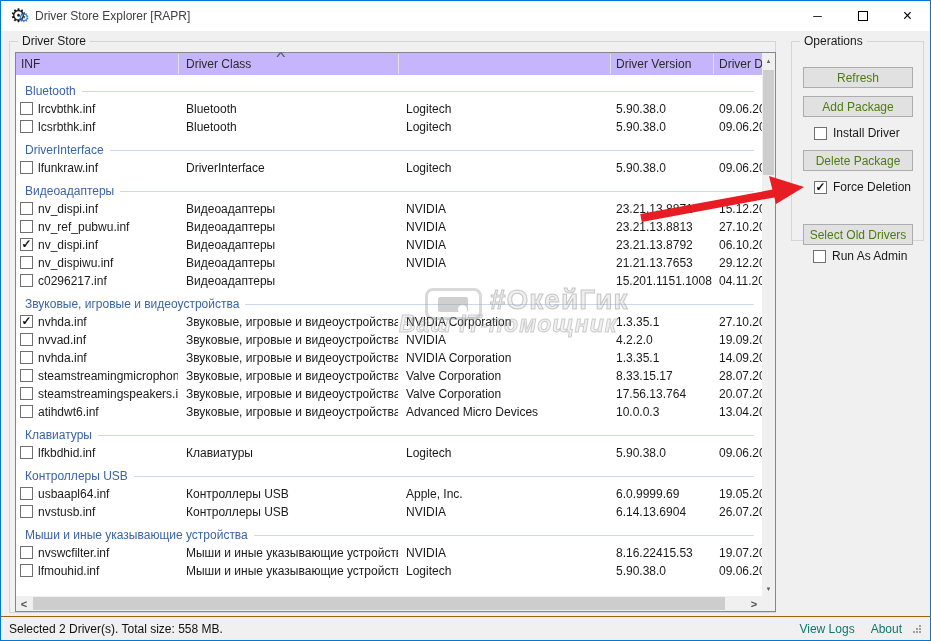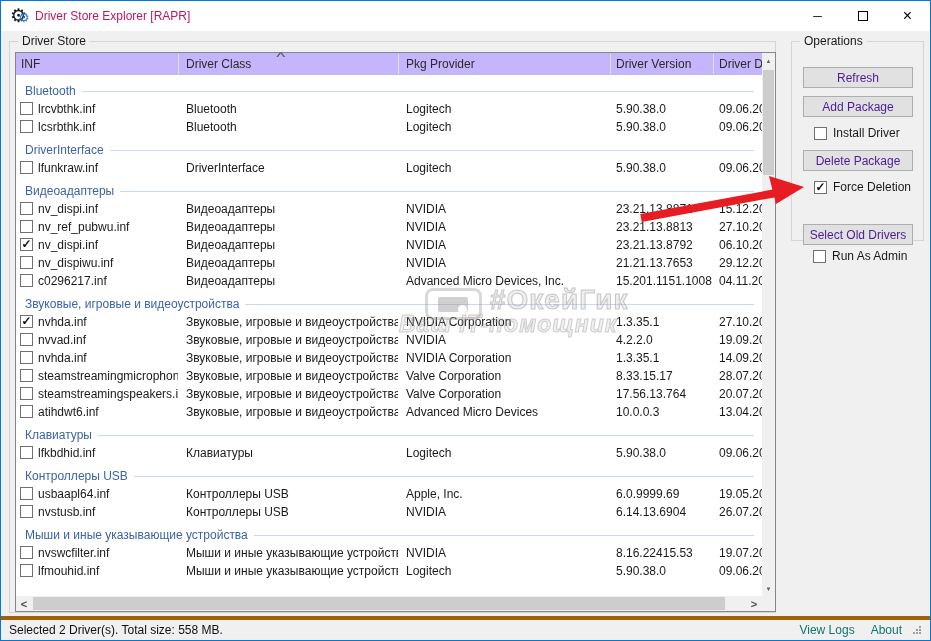--- a/index.html
+++ b/index.html
@@ -7,21 +7,21 @@
   #window{
     position:relative;width:931px;height:641px;margin:0 auto;
     border:1px solid #0078d7;background:#f0f0f0;overflow:hidden;
     font-family:"Liberation Sans",sans-serif;font-size:12px;color:#1a1a1a;
   }
   
   .titlebar{position:absolute;top:0;left:0;right:0;height:30px;background:#fff;}
   .app-icon{position:absolute;left:9px;top:4px;width:22px;height:22px;}
   .app-icon .g1{position:absolute;left:0;top:0;font-size:19px;color:#17191c;line-height:22px;}
   .app-icon .g2{position:absolute;left:8px;top:6px;font-size:13px;color:#2e7bd6;line-height:14px;}
-  .title-text{position:absolute;left:34px;top:8px;color:#be185d;text-align:center;}
+  .title-text{position:absolute;left:34px;top:8px;color:#404040;text-align:center;}
   .win-btn{position:absolute;top:0;width:45px;height:30px;display:flex;align-items:center;justify-content:center;}
   .btn-min{right:90px;}.btn-max{right:45px;}.btn-close{right:0;}
   .btn-min span{font-size:12px;color:#000;}
   .max-glyph{width:10px;height:10px;border:1px solid #000;}
   .btn-close span{font-size:16px;color:#000;line-height:16px;}
   
   .groupbox{position:absolute;border:1px solid #d5d5d5;}
   .groupbox .gb-label{position:absolute;top:-8px;left:8px;background:#f0f0f0;padding:0 4px;color:#1a1a1a;}
   #gb-driver-store{left:8px;top:40px;width:767px;height:572px;}
   #gb-operations{left:790px;top:40px;width:133px;height:200px;}
@@ -55,33 +55,33 @@
   .vs-arrow{position:absolute;left:0;width:13px;height:15px;color:#5f5f5f;font-size:6px;display:flex;align-items:center;justify-content:center;}
   .vs-up{top:0;}.vs-down{bottom:0;}
   .vs-thumb{position:absolute;left:1px;top:17px;width:11px;height:105px;background:#cdcdcd;}
   .hscroll{position:absolute;left:0;right:13px;bottom:0;height:15px;background:#f0f0f0;}
   .hs-arrow{position:absolute;top:0;width:16px;height:15px;color:#4f4f4f;font-size:11px;display:flex;align-items:center;justify-content:center;font-weight:bold;}
   .hs-left{left:0;}.hs-right{right:0;}
   .hs-thumb{position:absolute;top:1px;left:17px;width:692px;height:13px;background:#cdcdcd;}
   .sb-corner{position:absolute;right:0;bottom:0;width:13px;height:15px;background:#f0f0f0;}
   
   .op-btn{position:absolute;left:11px;width:110px;height:21px;background:#e1e1e1;border:1px solid #adadad;
-          display:flex;align-items:center;justify-content:center;color:#4c1d95;}
+          display:flex;align-items:center;justify-content:center;color:#4d7c0f;}
   #btn-refresh{top:25px;}
   #btn-add-package{top:54px;}
   #btn-delete-package{top:108px;}
   #btn-select-old{top:160px;margin-top:22px;}
   .cbx-row{position:absolute;display:flex;align-items:center;}
   .cbx{width:13px;height:13px;border:1px solid #707070;background:#fff;margin-right:6px;
        font-size:12px;line-height:11px;text-align:center;color:#0f0f0f;font-weight:bold;flex:0 0 13px;}
   #row-install-driver{left:22px;top:84px;}
   #row-force-deletion{left:22px;top:138px;}
   #row-run-admin{left:812px;top:248px;position:absolute;}
   
-  .statusbar{position:absolute;left:0;right:0;bottom:0;height:24px;background:#f0f0f0;border-top:4px solid #a16207;
+  .statusbar{position:absolute;left:0;right:0;bottom:0;height:24px;background:#f0f0f0;border-top:1px solid #a16207;
              display:flex;align-items:center;padding:0 8px;}
   .status-text{flex:1;color:#111;}
   .status-link{margin-left:16px;color:#0f766e;cursor:default;}
   .grip{width:10px;height:10px;position:relative;margin-left:10px;}
   .grip::after{content:"";position:absolute;left:1px;top:1px;width:2px;height:2px;background:transparent;
      box-shadow:6px 0 0 #9f9f9f,3px 3px 0 #9f9f9f,6px 3px 0 #9f9f9f,0 6px 0 #9f9f9f,3px 6px 0 #9f9f9f,6px 6px 0 #9f9f9f;}
   
   .watermark{position:absolute;left:0;top:0;pointer-events:none;z-index:5;}
   .wm-cam{position:absolute;left:424px;top:287px;width:57px;height:32px;border:3px solid rgba(160,160,160,.40);border-radius:8px;}
   .wm-cam-body{position:absolute;left:10px;top:6px;width:30px;height:15px;background:rgba(150,150,150,.45);border-radius:2px;}
@@ -116,21 +116,20 @@
   </div>
 
   <div class="groupbox" id="gb-driver-store">
     <span class="gb-label">Driver Store</span>
 
     <div class="listview">
 
       <div class="lv-header">
         <span class="lv-hcell h-inf">INF</span>
         <span class="lv-hcell h-class">Driver Class</span>
-        <span class="lv-hcell h-prov">Pkg Provider</span>
         <span class="lv-hcell h-ver">Driver Version</span>
         <span class="lv-hcell h-date">Driver Da</span>
         <span class="sort-icon">^</span>
         <span class="h-sep" style="left:162px"></span>
         <span class="h-sep" style="left:382px"></span>
         <span class="h-sep" style="left:594px"></span>
         <span class="h-sep" style="left:697px"></span>
       </div>
 
       <div class="lv-body">
@@ -204,21 +203,20 @@
               <div class="lv-cell c-inf">nv_dispiwu.inf</div>
               <div class="lv-cell c-class">Видеоадаптеры</div>
               <div class="lv-cell c-prov">NVIDIA</div>
               <div class="lv-cell c-ver">21.21.13.7653</div>
               <div class="lv-cell c-date">29.12.20</div>
             </div>
             <div class="lv-row">
               <div class="cb"></div>
               <div class="lv-cell c-inf">c0296217.inf</div>
               <div class="lv-cell c-class">Видеоадаптеры</div>
-              <div class="lv-cell c-prov">Advanced Micro Devices, Inc.</div>
               <div class="lv-cell c-ver">15.201.1151.1008</div>
               <div class="lv-cell c-date">04.11.20</div>
             </div>
           </div>
           <div class="lv-group">
             <div class="lv-group-header">
               <div class="lv-group-label">Звуковые, игровые и видеоустройства</div>
               <div class="lv-group-line"></div>
             </div>
             <div class="lv-row">

